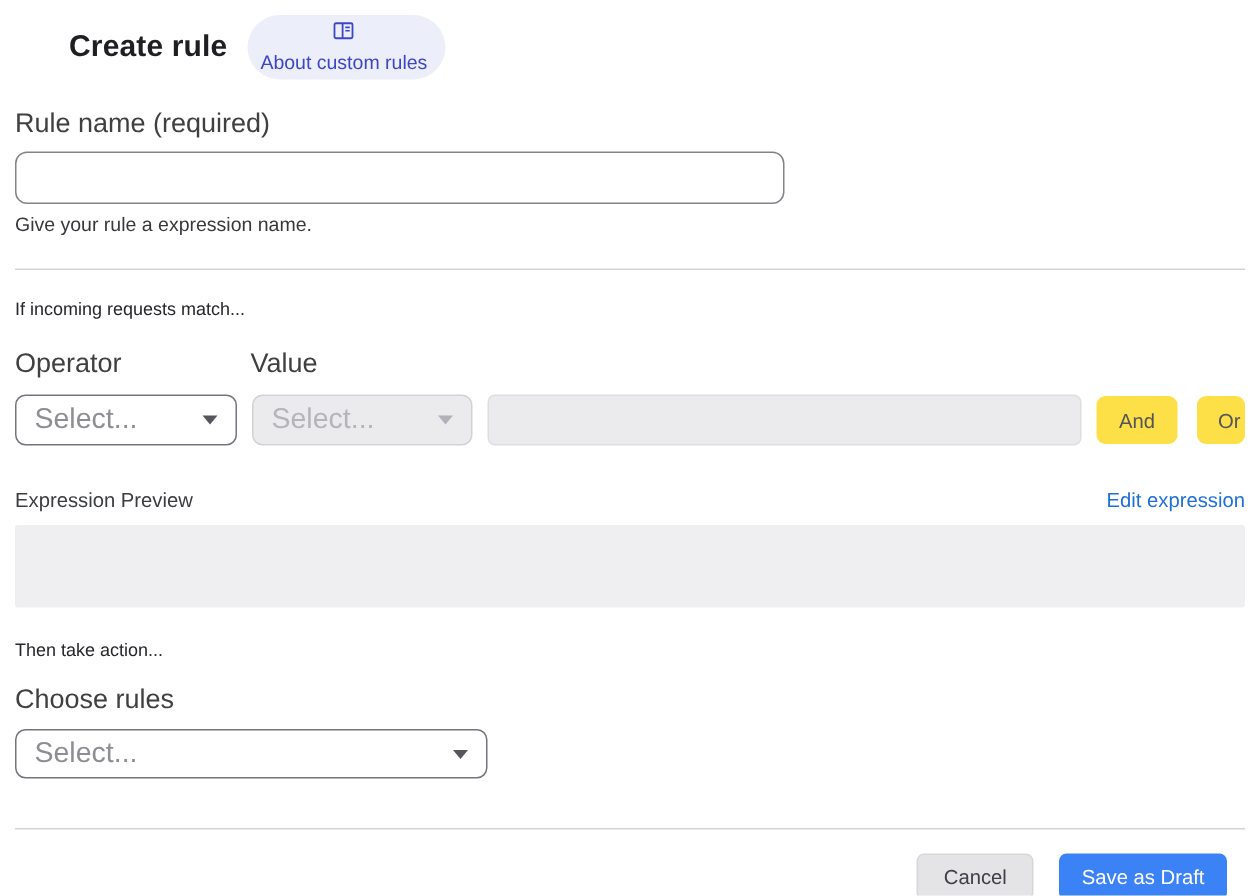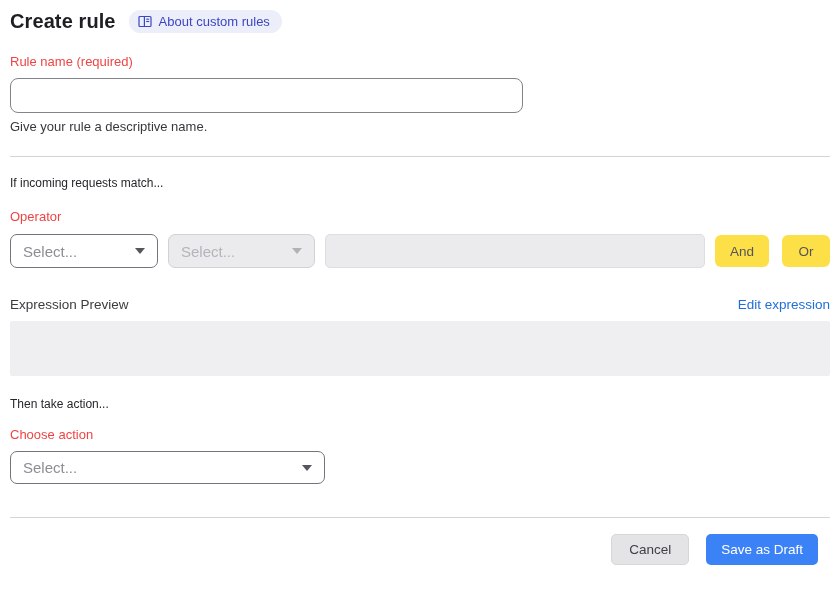--- a/index.html
+++ b/index.html
@@ -7,32 +7,32 @@
   body {
     width: 839px; height: 597px;
     font-family: "Liberation Sans", "DejaVu Sans", sans-serif;
     color: #26272b;
     overflow: hidden;
   }
   .page { width: 839px; height: 597px; padding: 10px 9px 0 10px; }
 
   
   .header-row { display: flex; align-items: center; gap: 13px; }
-  .page-title { font-size: 20px; font-weight: 700; color: #1d1f23; letter-spacing: .1px; }
+  .page-title { font-size: 20px; font-weight: 700; color: #1d1f23; letter-spacing: .1px; margin-left: 36px; }
   .about-badge {
     display: inline-flex; align-items: center; gap: 7px;
     background: #eceefa; color: #3d46c2;
     border-radius: 999px; padding: 4px 12px 4px 9px;
-    font-size: 13px; cursor: pointer; text-decoration: none;
+    font-size: 13px; cursor: pointer; text-decoration: none; flex-direction: column;
   }
   .about-badge svg { display: block; }
 
   
   .rule-name-block { margin-top: 19px; }
-  .field-label { font-size: 13px; color: #ef4444; }
+  .field-label { font-size: 18px; color: #404040; }
   .rule-name-input {
     margin-top: 8px; display: block;
     width: 513px; height: 35px;
     border: 1px solid #83838a; border-radius: 8px;
     font-size: 13.5px; padding: 0 10px; color: #26272b;
     outline: none; background: #fff;
   }
   .helper-text { margin-top: 6px; font-size: 13px; color: #37383c; }
 
   .divider { border: none; border-top: 1px solid #d4d4d8; height: 0; }
@@ -46,21 +46,21 @@
   .labels-row .lbl-field { width: 158px; }
   .labels-row .lbl-operator { width: 157px; }
   .labels-row .lbl-value { flex: 1; }
 
   
   .controls-row { display: flex; margin-top: 10px; align-items: center; }
   .select-box {
     display: flex; align-items: center; justify-content: space-between;
     height: 34px; border-radius: 7px; padding: 12px 12px;
     background: #fff; border: 1px solid #74747c;
-    font-size: 15px; color: #8d8d93; cursor: pointer;
+    font-size: 19px; color: #8d8d93; cursor: pointer;
   }
   .select-box .caret {
     width: 0; height: 0;
     border-left: 5px solid transparent; border-right: 5px solid transparent;
     border-top: 6px solid #55555c;
   }
   .select-box.disabled {
     background: #ebebed; border-color: #d2d2d6; color: #b4b4ba; cursor: default;
   }
   .select-box.disabled .caret { border-top-color: #b1b1b7; }
@@ -70,21 +70,21 @@
     flex: 1; margin-left: 10px; height: 34px;
     background: #ebebed; border: 1px solid #dedee2; border-radius: 5px;
     padding: 0 10px; font-size: 13.5px; color: #8d8d93; outline: none;
   }
   .chip-btn {
     height: 32px; border: none; border-radius: 6px;
     background: #fde047; color: #55555c; font-size: 13.5px;
     font-family: inherit; cursor: pointer; padding: 0 14px;
   }
   .and-btn { margin-left: 10px; width: 54px; }
-  .or-btn { margin-left: 13px; width: 48px; }
+  .or-btn { margin-left: 13px; width: 32px; }
 
   
   .expr-row { margin-top: 29px; display: flex; justify-content: space-between; align-items: baseline; }
   .expr-label { font-size: 13.5px; color: #3c3d41; }
   .edit-expression-link { font-size: 13.5px; color: #1f6fd8; text-decoration: none; cursor: pointer; }
   .expr-preview-box {
     margin-top: 9px; height: 55px; width: 820px;
     background: #efeff1; border-radius: 2px;
     font-size: 13px; color: #55555c; padding: 8px 10px;
   }
@@ -125,29 +125,30 @@
           <line x1="8.2" y1="6.5" x2="11.2" y2="6.5" stroke="#3d46c2" stroke-width="1.1"></line>
         </svg>
       </span>
       <span>About custom rules</span>
     </a>
   </div>
 
   <div class="rule-name-block">
     <label class="field-label">Rule name (required)</label>
     <input class="rule-name-input" type="text" value="" style="">
-    <div class="helper-text">Give your rule a descriptive name.</div>
+    <div class="helper-text">Give your rule a expression name.</div>
   </div>
 
   <hr class="divider divider-1">
 
   <h2 class="section-heading match-heading">If incoming requests match...</h2>
 
   <div class="labels-row">
     <span class="field-label lbl-operator">Operator</span>
+    <span class="field-label lbl-value">Value</span>
   </div>
 
   <div class="controls-row">
     <div class="select-box field-select">
       <span>Select...</span>
       <span class="caret"></span>
     </div>
     <div class="select-box disabled operator-select">
       <span>Select...</span>
       <span class="caret"></span>
@@ -157,21 +158,21 @@
     <button class="chip-btn or-btn">Or</button>
   </div>
 
   <div class="expr-row">
     <span class="expr-label">Expression Preview</span>
     <a class="edit-expression-link">Edit expression</a>
   </div>
   <div class="expr-preview-box"></div>
 
   <h2 class="section-heading action-heading">Then take action...</h2>
-  <div class="field-label choose-action-label">Choose action</div>
+  <div class="field-label choose-action-label">Choose rules</div>
   <div class="select-box action-select">
     <span>Select...</span>
     <span class="caret"></span>
   </div>
 
   <hr class="divider divider-2">
   <div class="footer-row">
     <button class="btn cancel-btn">Cancel</button>
     <button class="btn primary-btn save-draft-btn">Save as Draft</button>
   </div>

